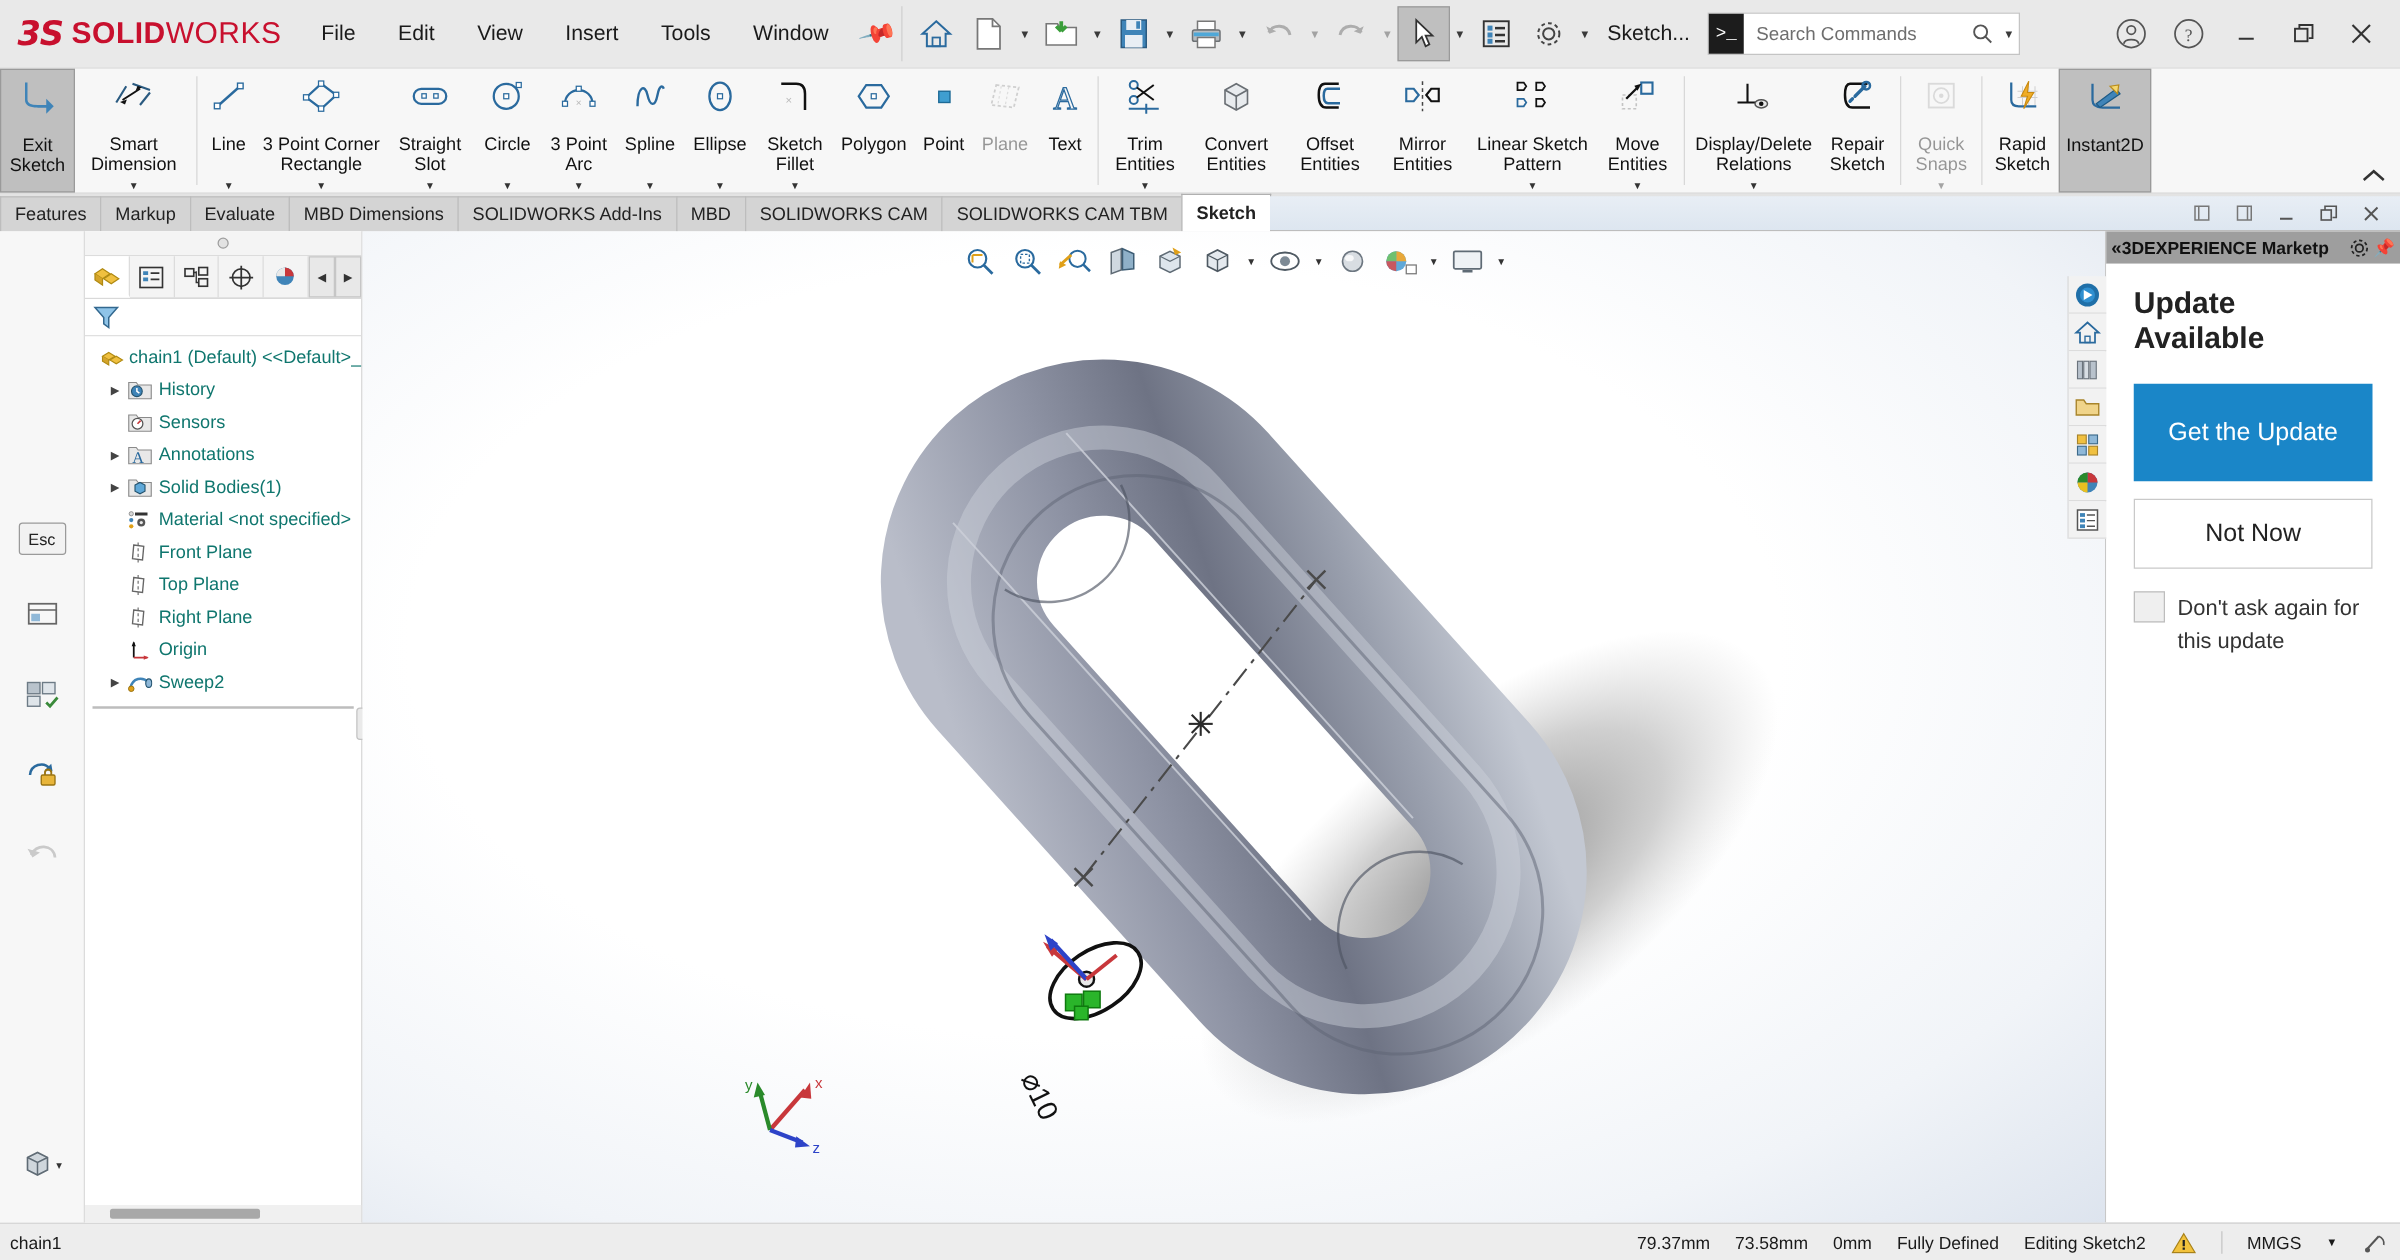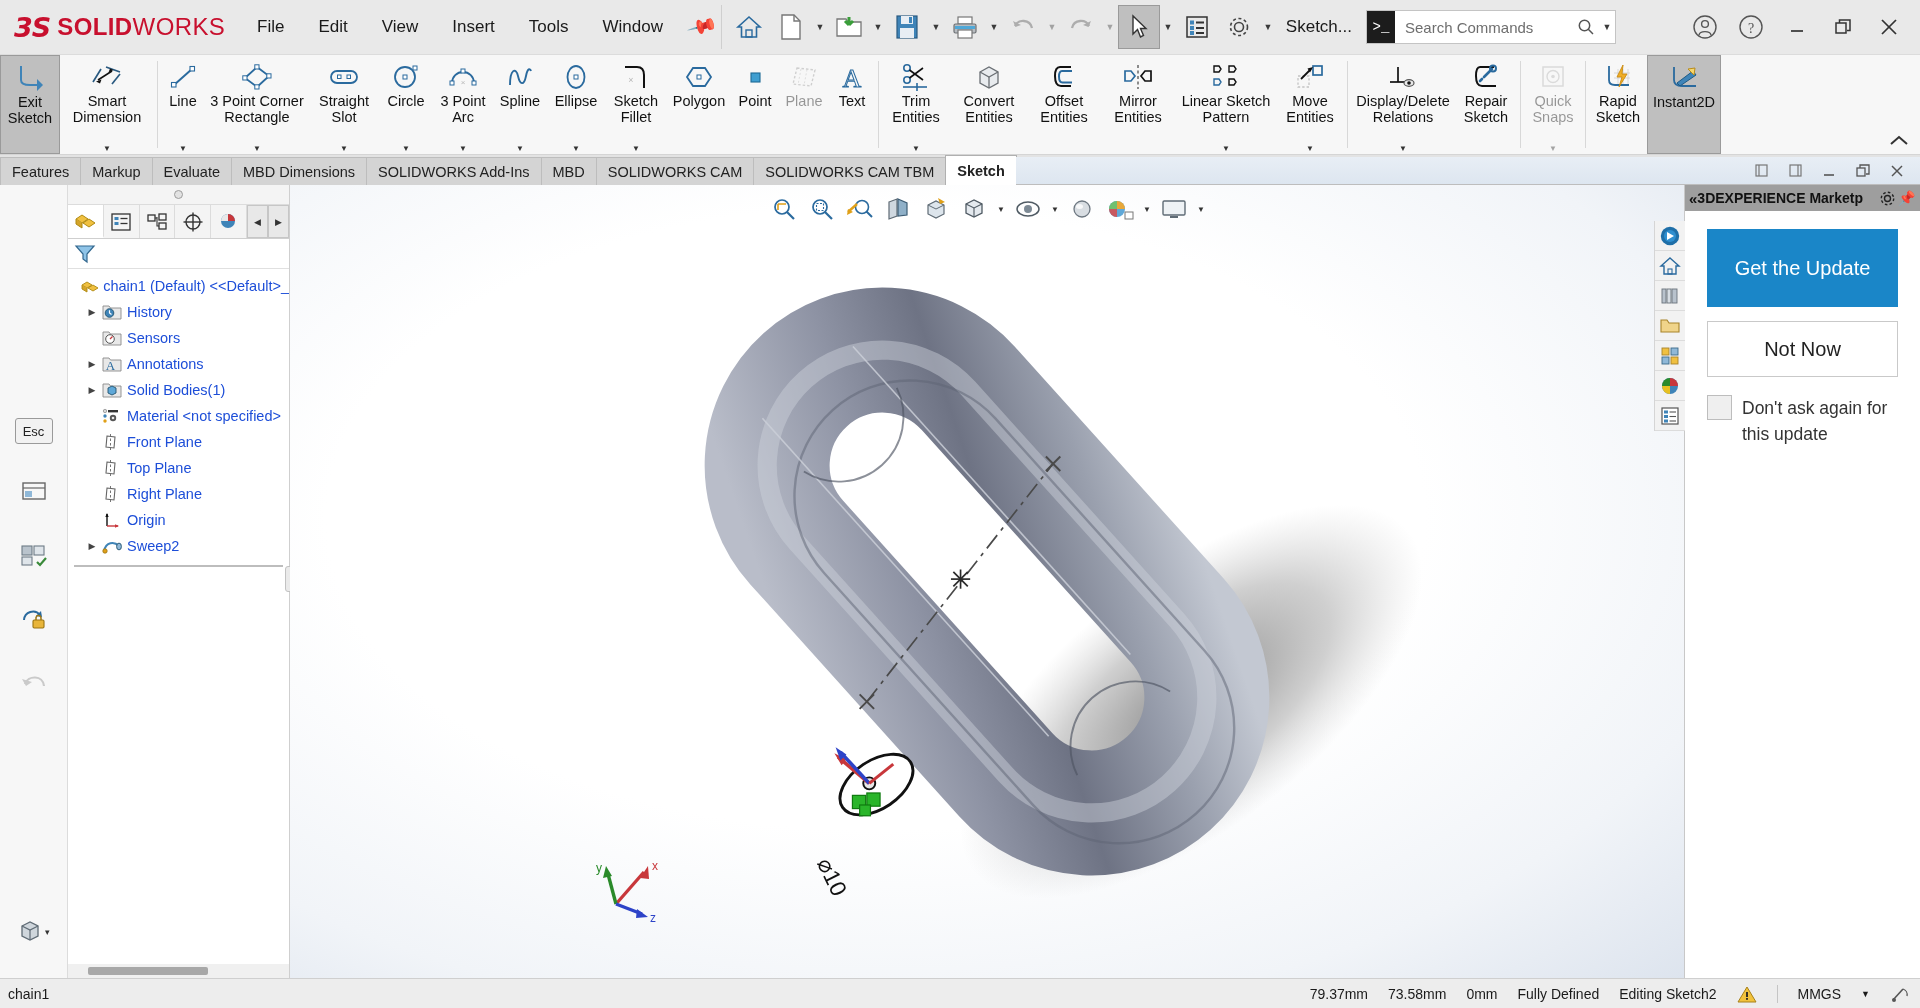--- a/index.html
+++ b/index.html
@@ -47,21 +47,21 @@
   
   .ribbon { height: 100px; background: #f7f7f7; display: flex; align-items: stretch;
             flex: 0 0 100px; border-bottom: 1px solid #d5d5d5; position: relative; }
   .rb-sep { width: 1px; background: #d8d8d8; margin: 6px 3px; }
   .rb-btn { display: flex; flex-direction: column; align-items: center; justify-content: flex-start;
             padding: 5px 5px 0; cursor: default; min-width: 44px; position: relative; }
   .rb-btn.sel { background: #bfbfbf; border: 1px solid #9a9a9a; }
   .rb-btn.disabled { opacity: .42; }
   .rb-ico { height: 34px; display: flex; align-items: center; justify-content: center; }
   .rb-lbl { font-size: 14.5px; line-height: 15.5px; text-align: center; color: #111;
-            margin-top: 0; white-space: pre-line; }
+            margin-top: 15px; white-space: pre-line; }
   .rb-dd { font-size: 8px; color: #333; position: absolute; bottom: 1px; left: 50%;
            transform: translateX(-50%); }
   .ribbon-collapse { position: absolute; right: 10px; bottom: 6px; color: #333; font-size: 15px; }
 
   
   .tabrow { height: 30px; flex: 0 0 30px; display: flex; align-items: flex-end;
             background: #e3e3e3; position: relative; }
   .tab { height: 28px; display: flex; align-items: center; padding: 0 11px;
          font-size: 14.5px; background: #d4d4d4; border: 1px solid #bdbdbd;
          border-bottom: none; color: #222; cursor: default; margin-right: -1px; }
@@ -98,21 +98,21 @@
   .tree-arrows { display: flex; width: 42px; }
   .tree-arrow { flex: 1; display: flex; align-items: center; justify-content: center;
                 font-size: 9px; background: #e8e8e8; border: 1px solid #c6c6c6; color: #333; }
   .tree-filter { height: 30px; border-bottom: 1px solid #e0e0e0; display: flex;
                  align-items: center; padding: 0 6px; }
   .tree-items { flex: 1; overflow: hidden; padding-top: 4px; font-size: 14.5px; }
   .ti { display: flex; align-items: center; height: 26px; padding-left: 6px;
         white-space: nowrap; cursor: default; }
   .ti-arrow { width: 16px; font-size: 9px; color: #444; text-align: center; }
   .ti-ico { width: 24px; display: flex; align-items: center; justify-content: center; }
-  .ti-lbl { padding-left: 3px; color: #1d4ed8; }
+  .ti-lbl { padding-left: 3px; color: #0f766e; }
   .tree-hline { height: 2px; background: #bdbdbd; margin: 6px 6px 0; }
   .tree-scroll-h { position: absolute; bottom: 0; left: 0; right: 0; height: 14px;
                    background: #f0f0f0; }
   .tree-thumb { height: 8px; margin: 3px 0 0 20px; width: 120px; background: #a8a8a8; border-radius: 2px; }
   .tree-handle { position: absolute; right: -4px; top: 48%; width: 8px; height: 26px;
                  background: #eaeaea; border: 1px solid #c2c2c2; border-radius: 3px; }
 
   
   .viewport { flex: 1; position: relative; background: #fff;
               background: radial-gradient(ellipse at 42% 42%, #ffffff 0%, #ffffff 48%, #f1f4f8 78%, #dde4ee 100%); }
@@ -1161,20 +1161,21 @@
           <svg width="19" height="19" viewBox="0 0 19 19">
               <g fill="none" stroke="#222" stroke-width="1.4">
                 <circle cx="9.5" cy="9.5" r="3"></circle>
                 <circle cx="9.5" cy="9.5" r="6.2" stroke-dasharray="2.6 2.2"></circle>
               </g>
             </svg>
         </span>
         <span style="font-size:14px">📌</span>
       </div>
       <div class="rp-body">
+        <div class="rp-h1">Update Available</div>
         <div class="btn-primary">Get the Update</div>
         <div class="btn-secondary">Not Now</div>
         <div class="chk-row">
           <div class="chk-box"></div>
           <div class="chk-lbl">Don't ask again for this update</div>
         </div>
       </div>
     </div>
   </div>
 

